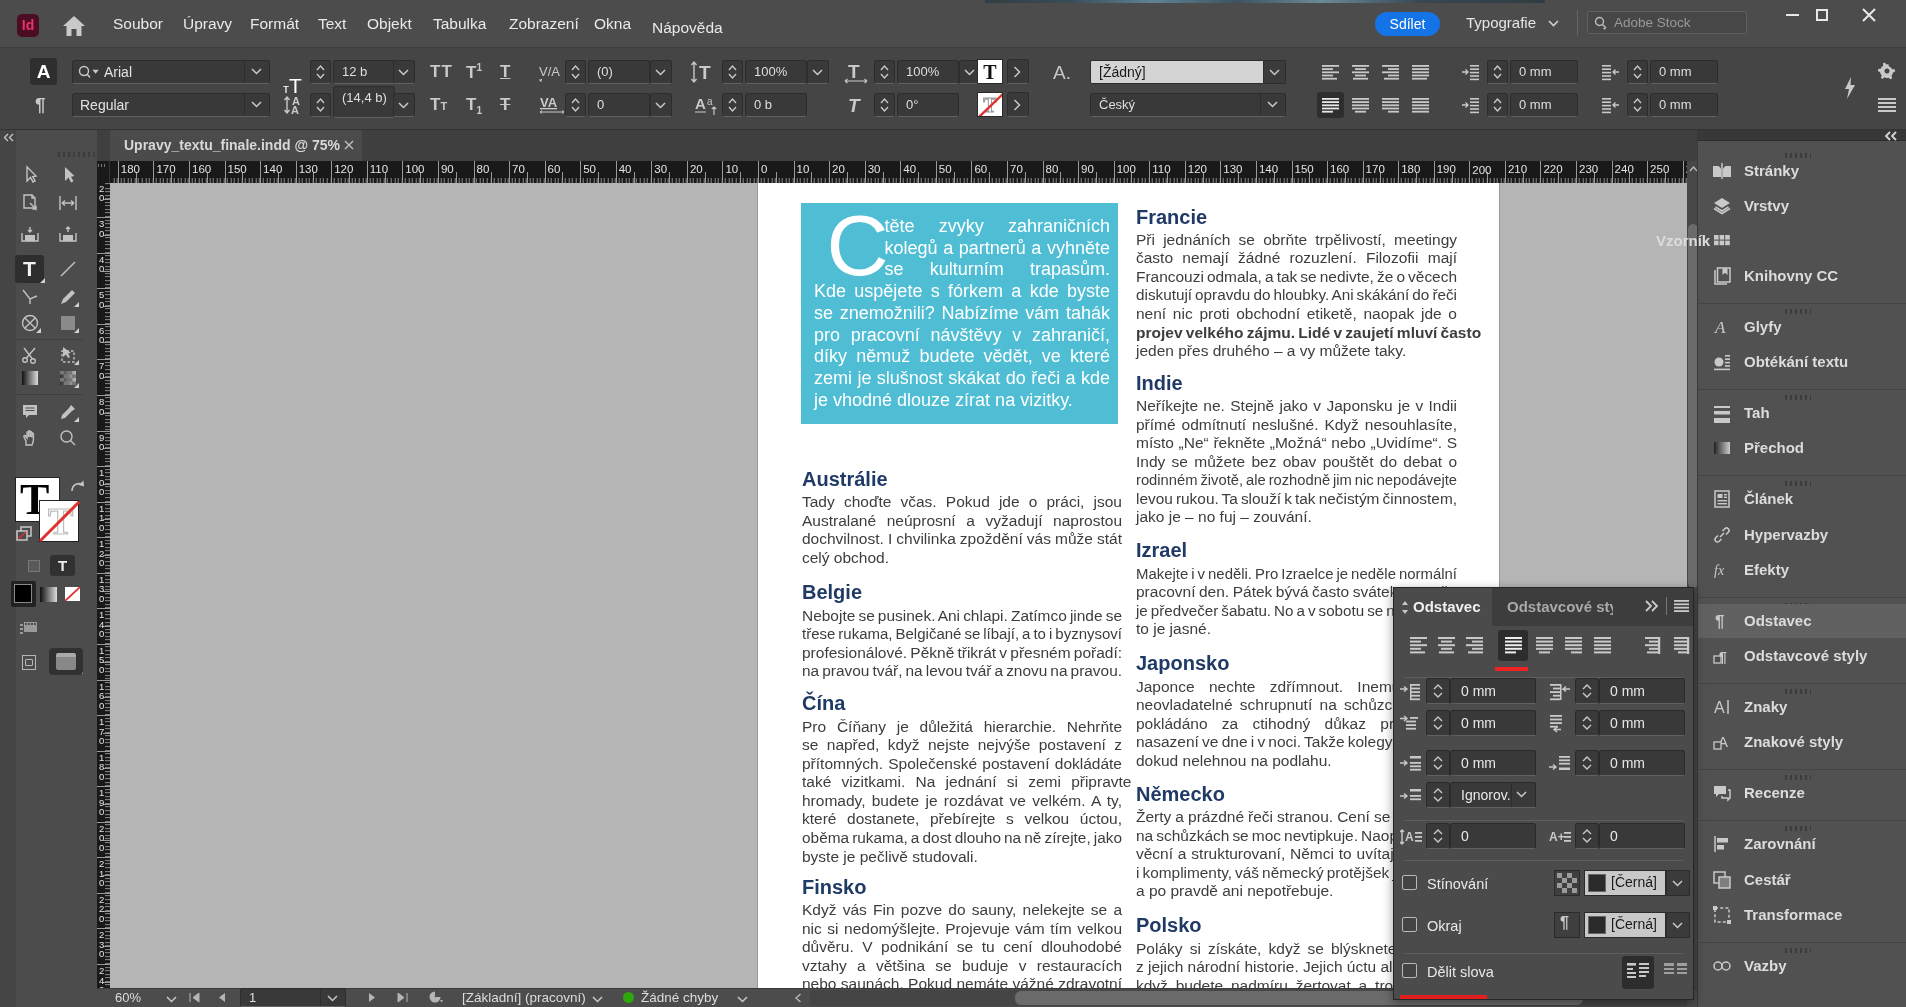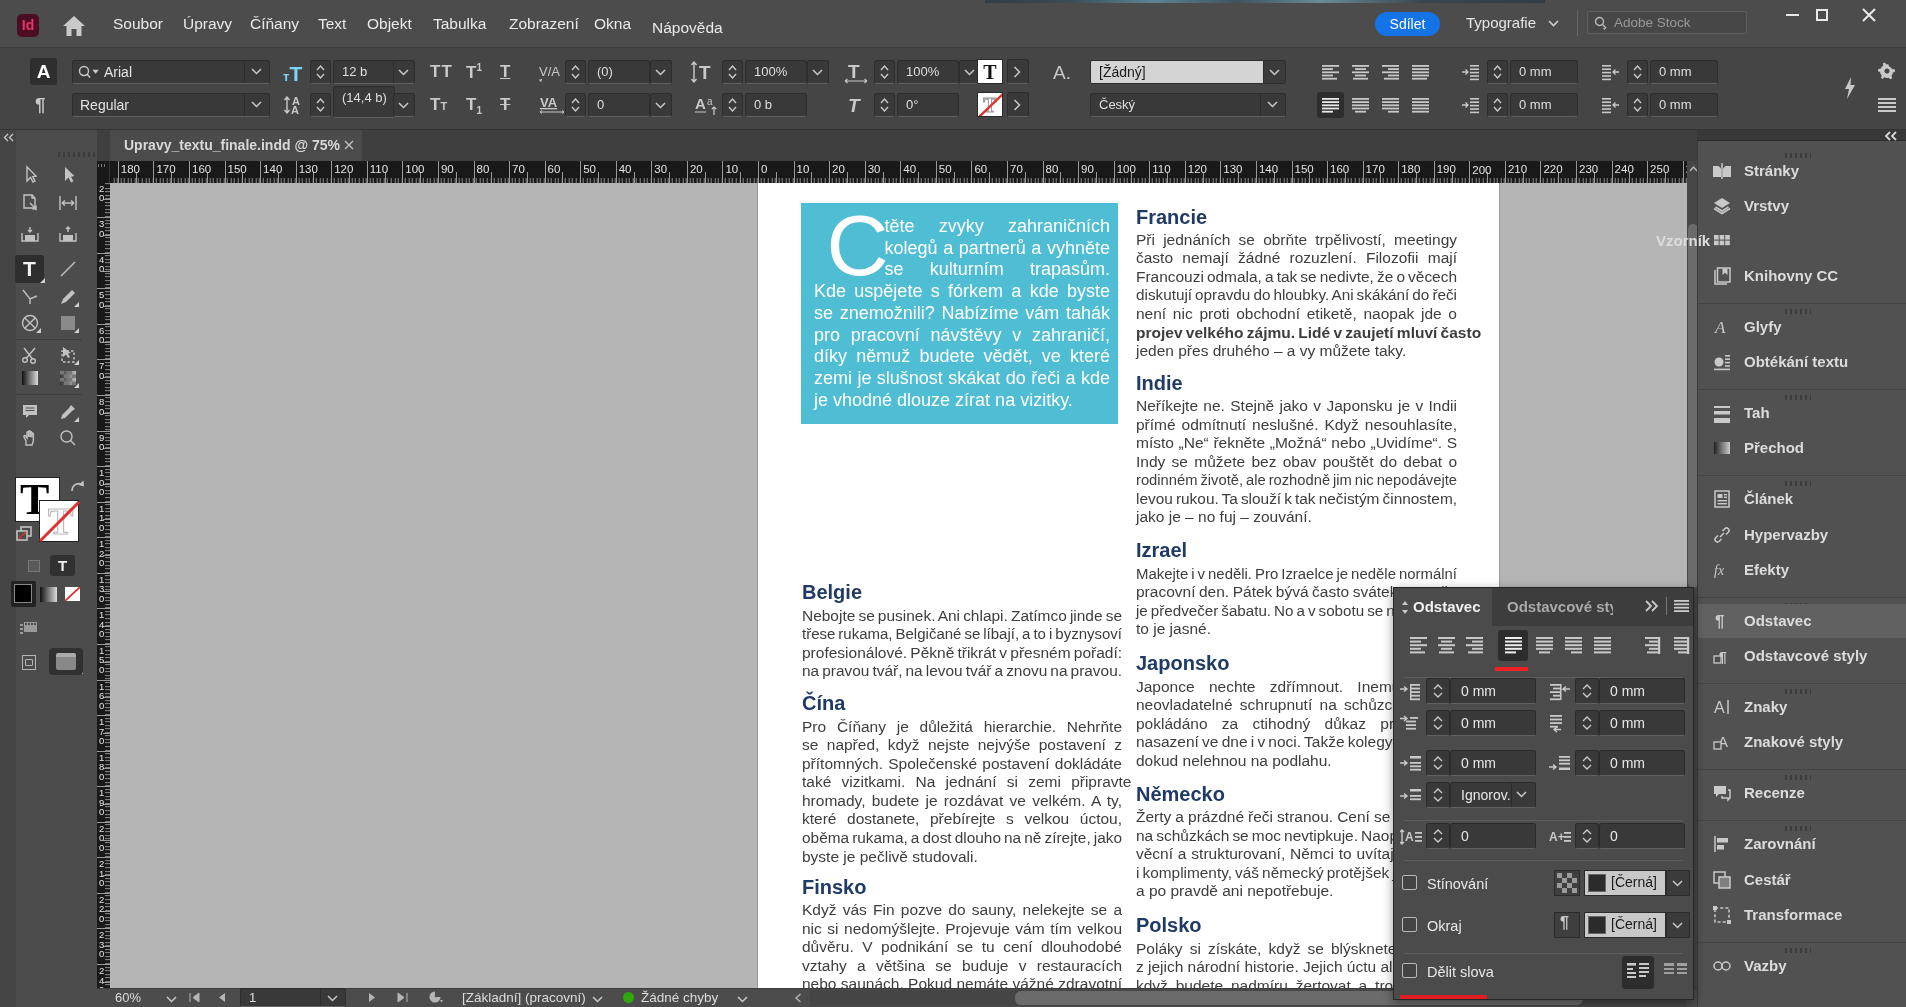--- a/index.html
+++ b/index.html
@@ -20,21 +20,21 @@
 .spin{position:absolute;width:24px;background:#393939;border:1px solid #2a2a2a;border-bottom-color:#616161;border-radius:3px}
 </style></head><body>
 <div class="a" style="left:0;top:0;width:1906px;height:47px;background:#4c4c4c"></div>
 <div class="a" style="left:985px;top:0;width:560px;height:3px;background:linear-gradient(to right,#23323c,#2c4c60 15%,#69a9c4 30%,#35586e 45%,#7fb4cb 60%,#2b4456 78%,#20303a 100%);opacity:.6"></div>
 <div class="a" style="left:17px;top:14px;width:22px;height:23px;background:#4b0d23;border-radius:5px;color:#ea3368;font-weight:bold;font-size:14px;text-align:center;line-height:23px">Id</div>
 <svg class="a" style="left:62px;top:15px" width="24" height="22" viewBox="0 0 24 22">
     <path d="M12 1 L23 11 L19.5 11 L19.5 21 L14.5 21 L14.5 14 L9.5 14 L9.5 21 L4.5 21 L4.5 11 L1 11 Z" fill="#c9c9c9"></path>
   </svg>
 <div class="mi" style="left:113px;top:0">Soubor</div>
 <div class="mi" style="left:183px;top:0">Úpravy</div>
-<div class="mi" style="left:250px;top:0">Číňany</div>
+<div class="mi" style="left:250px;top:0">Formát</div>
 <div class="mi" style="left:318px;top:0">Text</div>
 <div class="mi" style="left:367px;top:0">Objekt</div>
 <div class="mi" style="left:433px;top:0">Tabulka</div>
 <div class="mi" style="left:509px;top:0">Zobrazení</div>
 <div class="mi" style="left:594px;top:0">Okna</div>
 <div class="mi" style="left:652px;top:4px">Nápověda</div>
 <div class="a" style="left:1375px;top:12px;width:65px;height:24px;background:#1473e6;border-radius:12px;color:#fff;font-size:14px;text-align:center;line-height:24px">Sdílet</div>
 <div class="a" style="left:1466px;top:14px;color:#e5e5e5;font-size:15px">Typografie</div>
 <svg class="a" style="left:1548px;top:20px" width="11" height="7" viewBox="0 0 11 7">
     <path d="M1 1 L5.5 5.5 L10 1" stroke="#d0d0d0" stroke-width="1.6" fill="none"></path>
@@ -65,21 +65,21 @@
     <path d="M9 9 L12 12.5" stroke="#c9c9c9" stroke-width="1.4"></path>
     <path d="M14 4 l8 0 l-4 5 z" fill="#c9c9c9" transform="scale(0.8) translate(4,2)"></path>
   </svg>
 <div class="a" style="left:104px;top:64px;color:#e2e2e2;font-size:14px">Arial</div>
 <div class="w" style="left:72px;top:93px;width:198px;height:24px;line-height:22px;font-size:13px"></div>
 <div class="a" style="left:244px;top:94px;width:1px;height:22px;background:#2d2d2d"></div>
 <svg class="a" style="left:251px;top:101px" width="11" height="7" viewBox="0 0 11 7">
     <path d="M1 1 L5.5 5.5 L10 1" stroke="#c9c9c9" stroke-width="1.5" fill="none"></path>
   </svg>
 <div class="a" style="left:80px;top:97px;color:#e2e2e2;font-size:14px">Regular</div>
-<div class="a" style="left:283px;top:62px;color:#7dd3fc;font-size:13px;font-weight:bold">ᴛ<span style="font-size:21px">T</span></div>
+<div class="a" style="left:283px;top:74px;color:#ffffff;font-size:13px;font-weight:normal">ᴛ<span style="font-size:21px">T</span></div>
 <div class="a" style="left:310px;top:60px;width:21px;height:24px;background:#393939;border:1px solid #2d2d2d;border-bottom-color:#616161;border-radius:3px"></div>
 <svg class="a" style="left:316px;top:64px" width="9" height="16" viewBox="0 0 9 16">
     <path d="M1 6 L4.5 2 L8 6" stroke="#c9c9c9" stroke-width="1.4" fill="none"></path>
     <path d="M1 10 L4.5 14 L8 10" stroke="#c9c9c9" stroke-width="1.4" fill="none"></path>
   </svg>
 <div class="w" style="left:333px;top:60px;width:62px;height:24px;line-height:22px;font-size:13px">12 b</div>
 <div class="a" style="left:393px;top:60px;width:22px;height:24px;background:#393939;border:1px solid #2d2d2d;border-bottom-color:#616161;border-radius:3px"></div>
 <svg class="a" style="left:398px;top:69px" width="11" height="7" viewBox="0 0 11 7">
     <path d="M1 1 L5.5 5.5 L10 1" stroke="#c9c9c9" stroke-width="1.5" fill="none"></path>
   </svg>
@@ -815,20 +815,27 @@
 <div class="bl" style="padding-left:70.5px;word-spacing:19.21px">těte zvyky zahraničních</div>
 <div class="bl" style="padding-left:70.5px;word-spacing:0.59px">kolegů a partnerů a vyhněte</div>
 <div class="bl" style="padding-left:70.5px;word-spacing:21.21px">se kulturním trapasům.</div>
 <div class="bl" style="padding-left:0px;word-spacing:3.31px">Kde uspějete s fórkem a kde byste</div>
 <div class="bl" style="padding-left:0px;word-spacing:1.72px">se znemožnili? Nabízíme vám tahák</div>
 <div class="bl" style="padding-left:0px;word-spacing:5.72px">pro pracovní návštěvy v zahraničí,</div>
 <div class="bl" style="padding-left:0px;word-spacing:4.17px">díky němuž budete vědět, ve které</div>
 <div class="bl" style="padding-left:0px;word-spacing:0.41px">zemi je slušnost skákat do řeči a kde</div>
 <div class="bl" style="padding-left:0px">je vhodné dlouze zírat na vizitky.</div>
 </div>
+<div class="sec" style="left:44px;top:285.9px;width:320px">
+<div class="h2">Austrálie</div>
+<div class="l j" style="word-spacing:4.84px;">Tady choďte včas. Pokud jde o práci, jsou</div>
+<div class="l j" style="word-spacing:6.33px;">Australané neúprosní a vyžadují naprostou</div>
+<div class="l j" style="word-spacing:-0.23px;">dochvilnost. I chvilinka zpoždění vás může stát</div>
+<div class="l">celý obchod.</div>
+</div>
 <div class="sec" style="left:44px;top:399.4px;width:320px">
 <div class="h2">Belgie</div>
 <div class="l j" style="word-spacing:-1.2px;transform:scaleX(0.9977);transform-origin:0 0;">Nebojte se pusinek. Ani chlapi. Zatímco jinde se</div>
 <div class="l j" style="word-spacing:-1.2px;transform:scaleX(0.9676);transform-origin:0 0;">třese rukama, Belgičané se líbají, a to i byznysoví</div>
 <div class="l j" style="word-spacing:-1.13px;">profesionálové. Pěkně třikrát v přesném pořadí:</div>
 <div class="l j" style="word-spacing:-1.2px;transform:scaleX(0.9944);transform-origin:0 0;">na pravou tvář, na levou tvář a znovu na pravou.</div>
 </div>
 <div class="sec" style="left:44px;top:510.4px;width:320px">
 <div class="h2">Čína</div>
 <div class="l j" style="word-spacing:6.45px;">Pro Číňany je důležitá hierarchie. Nehrňte</div>

